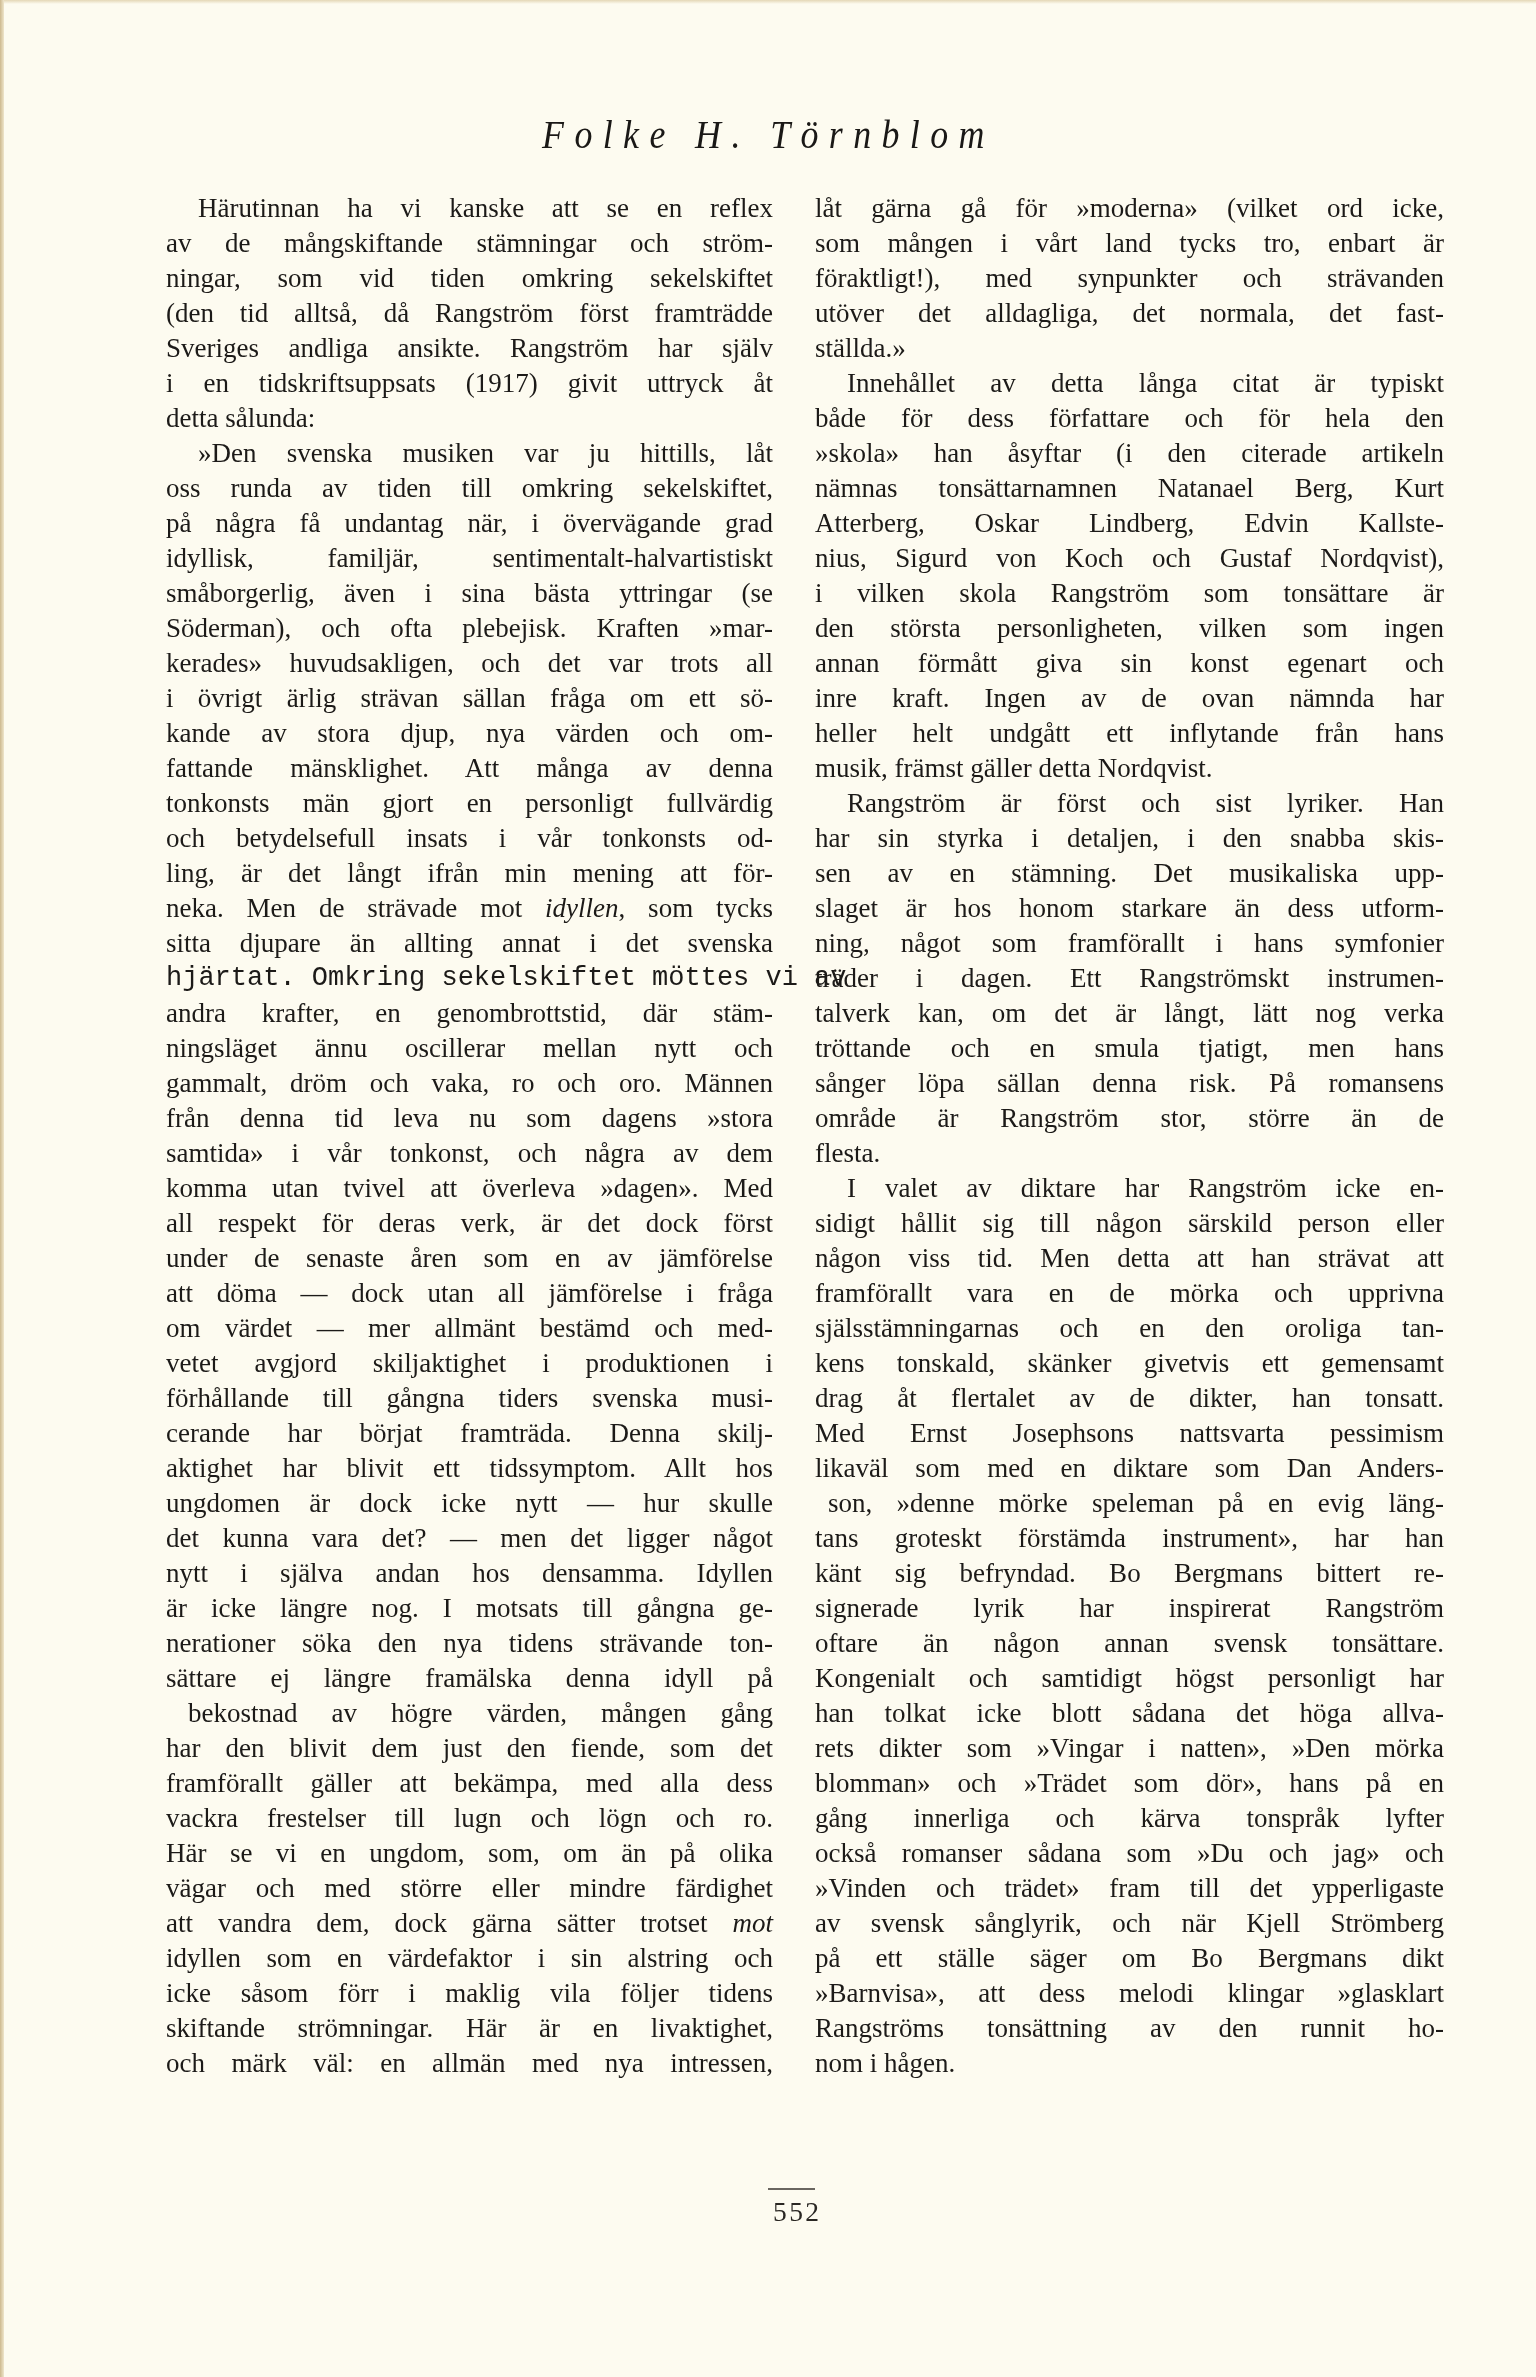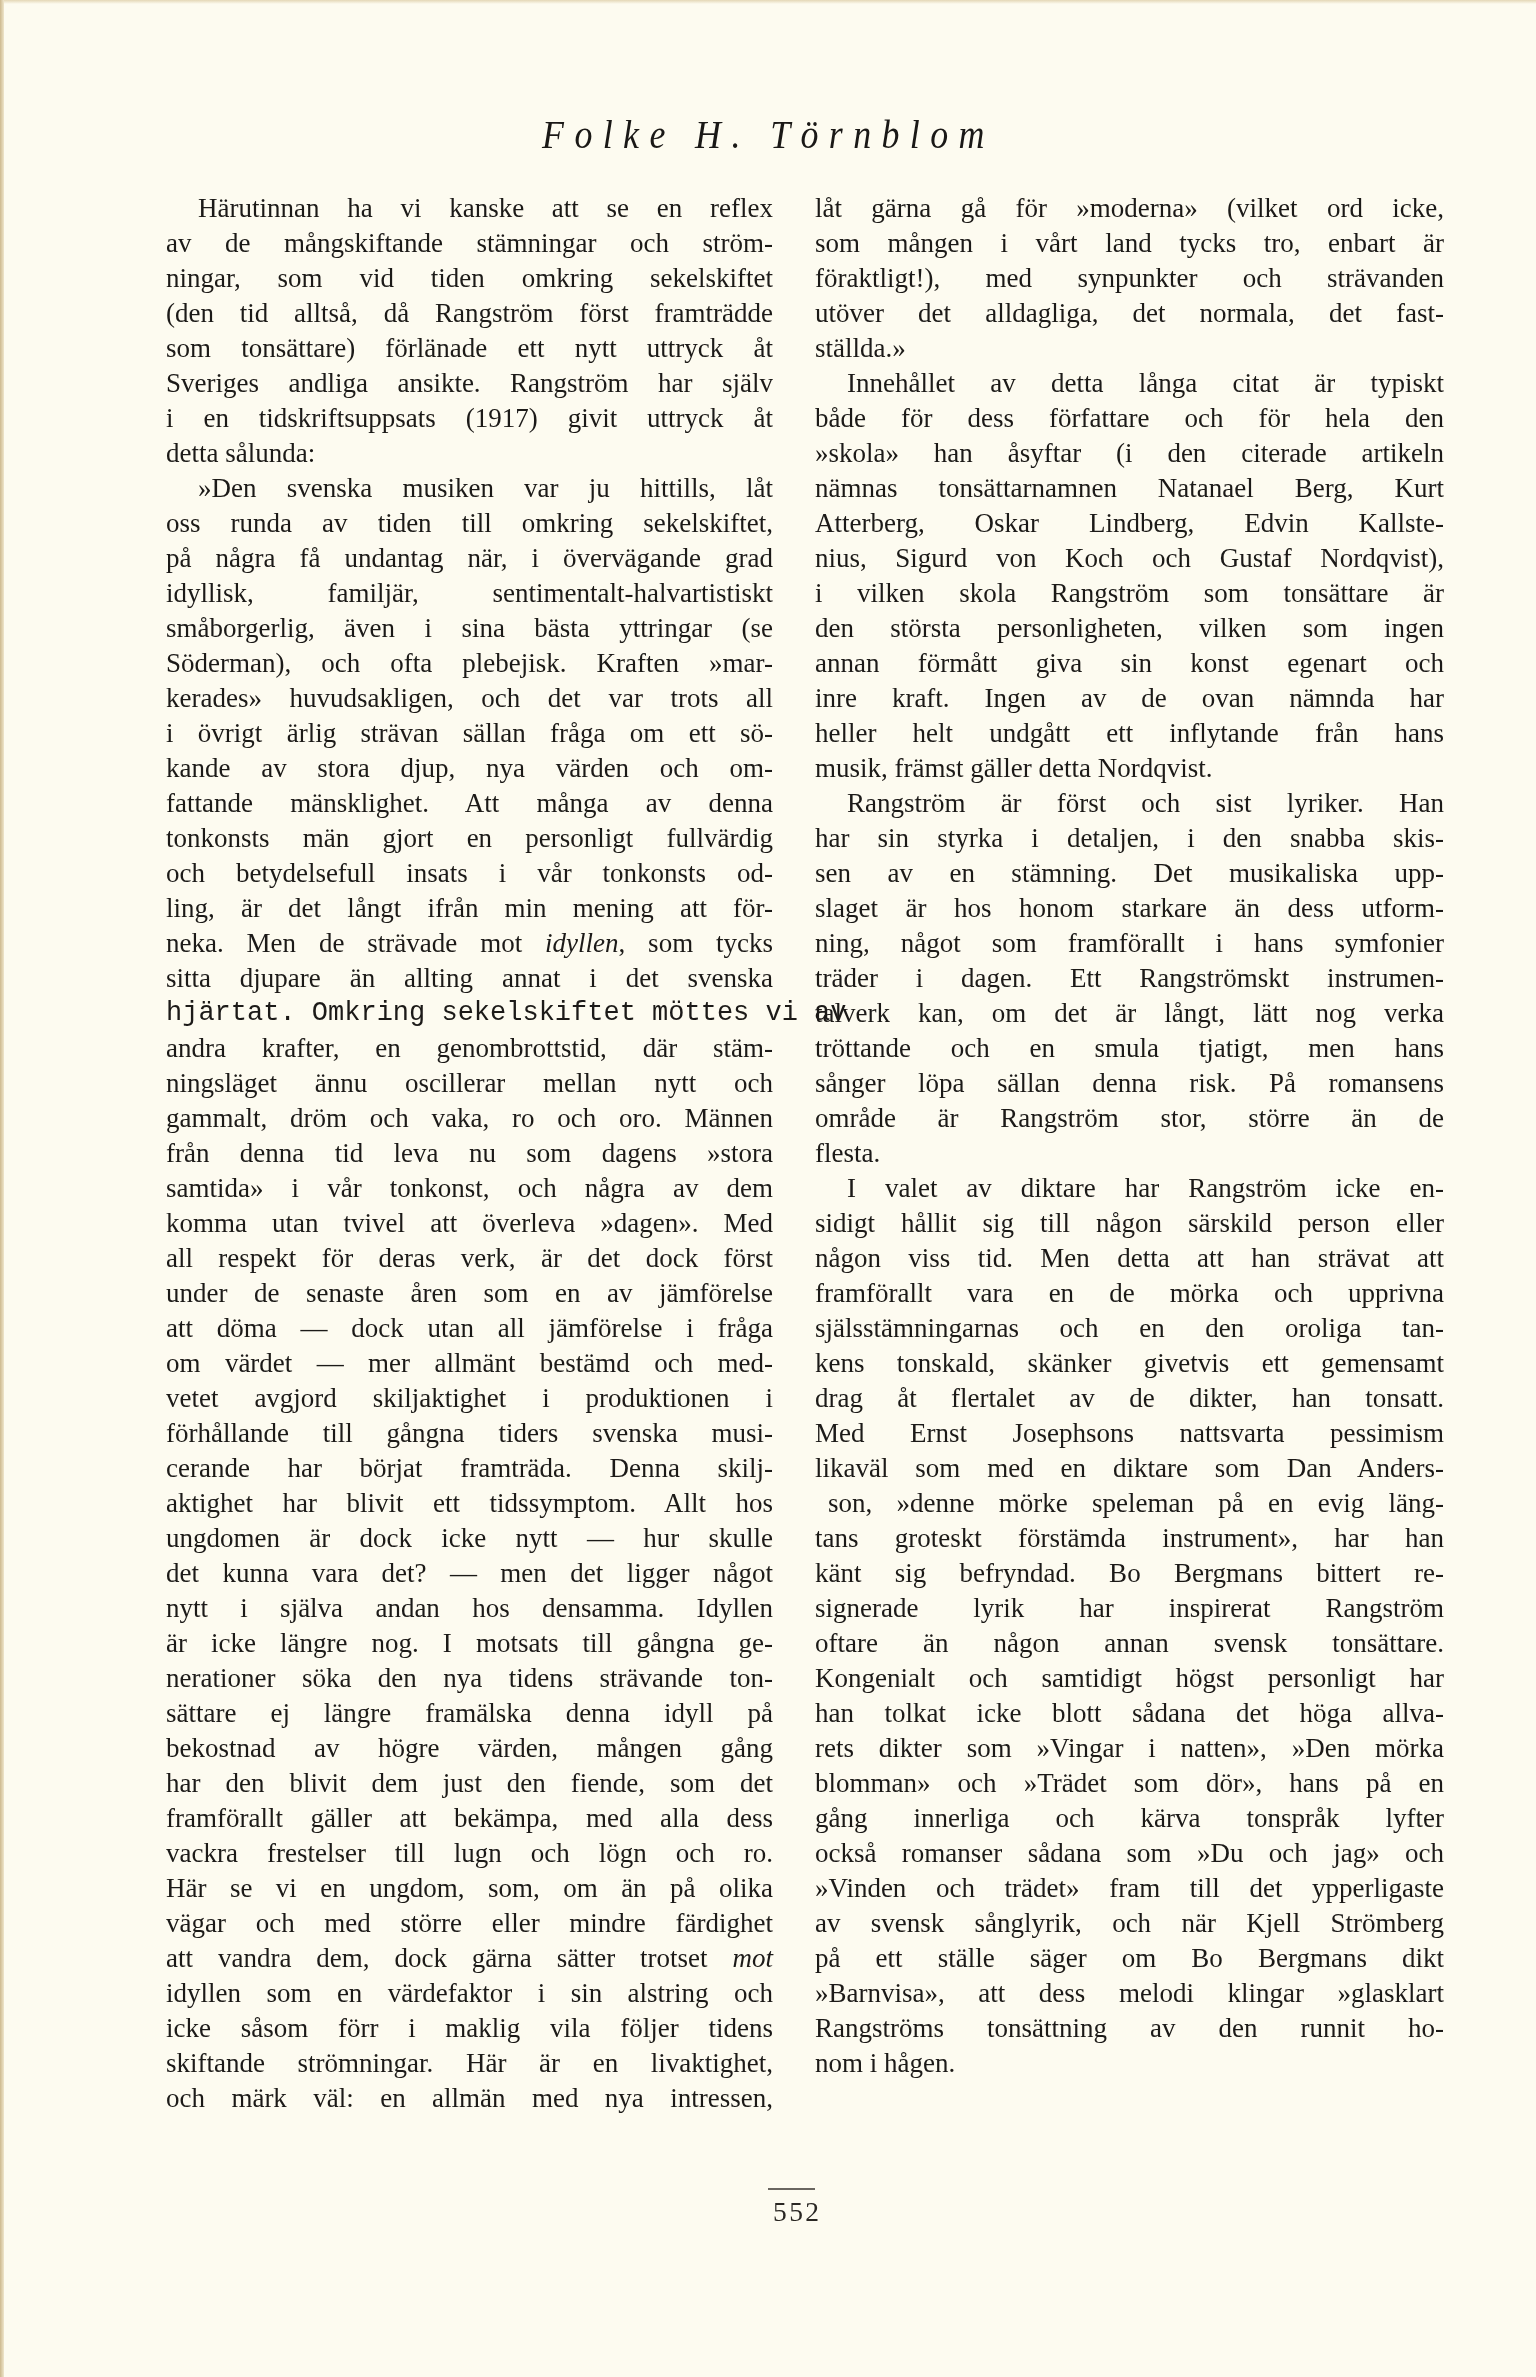--- a/index.html
+++ b/index.html
@@ -89,21 +89,20 @@
 <div class="page-edge-top"></div>
 <div class="page-edge-left"></div>
 
 <div class="running-head">Folke H. Törnblom</div>
 
 <div class="column col-left" id="col-left">
     <span class="line indent" style="word-spacing: 0px;"><span>Härutinnan ha vi kanske att se en reflex</span></span>
     <span class="line" style="word-spacing: 0px;"><span>av de mångskiftande stämningar och ström-</span></span>
     <span class="line" style="word-spacing: 0px;"><span>ningar, som vid tiden omkring sekelskiftet</span></span>
     <span class="line" style="word-spacing: 0px;"><span>(den tid alltså, då Rangström först framträdde</span></span>
-    <span class="line" style="word-spacing: 0px;"><span>som tonsättare) förlänade ett nytt uttryck åt</span></span>
     <span class="line" style="word-spacing: 0px;"><span>Sveriges andliga ansikte. Rangström har själv</span></span>
     <span class="line" style="word-spacing: 0px;"><span>i en tidskriftsuppsats (1917) givit uttryck åt</span></span>
     <span class="line last"><span>detta sålunda:</span></span>
     <span class="line indent" style="word-spacing: 0px;"><span>»Den svenska musiken var ju hittills, låt</span></span>
     <span class="line" style="word-spacing: 0px;"><span>oss runda av tiden till omkring sekelskiftet,</span></span>
     <span class="line" style="word-spacing: 0px;"><span>på några få undantag när, i övervägande grad</span></span>
     <span class="line" style="word-spacing: 0px;"><span>idyllisk, familjär, sentimentalt-halvartistiskt</span></span>
     <span class="line" style="word-spacing: 0px;"><span>småborgerlig, även i sina bästa yttringar (se</span></span>
     <span class="line" style="word-spacing: 0px;"><span>Söderman), och ofta plebejisk. Kraften »mar-</span></span>
     <span class="line" style="word-spacing: 0px;"><span>kerades» huvudsakligen, och det var trots all</span></span>
@@ -129,21 +128,21 @@
     <span class="line" style="word-spacing: 0px;"><span>vetet avgjord skiljaktighet i produktionen i</span></span>
     <span class="line" style="word-spacing: 0px;"><span>förhållande till gångna tiders svenska musi-</span></span>
     <span class="line" style="word-spacing: 0px;"><span>cerande har börjat framträda. Denna skilj-</span></span>
     <span class="line" style="word-spacing: 0px;"><span>aktighet har blivit ett tidssymptom. Allt hos</span></span>
     <span class="line" style="word-spacing: 0px;"><span>ungdomen är dock icke nytt — hur skulle</span></span>
     <span class="line" style="word-spacing: 0px;"><span>det kunna vara det? — men det ligger något</span></span>
     <span class="line" style="word-spacing: 0px;"><span>nytt i själva andan hos densamma. Idyllen</span></span>
     <span class="line" style="word-spacing: 0px;"><span>är icke längre nog. I motsats till gångna ge-</span></span>
     <span class="line" style="word-spacing: 0px;"><span>nerationer söka den nya tidens strävande ton-</span></span>
     <span class="line" style="word-spacing: 0px;"><span>sättare ej längre framälska denna idyll på</span></span>
-    <span class="line" style="word-spacing: 0px;"><span>bekostnad av högre värden, mången gång</span></span>
+    <span class="line" style="word-spacing: 0px; margin-left: 22px;"><span>bekostnad av högre värden, mången gång</span></span>
     <span class="line" style="word-spacing: 0px;"><span>har den blivit dem just den fiende, som det</span></span>
     <span class="line" style="word-spacing: 0px;"><span>framförallt gäller att bekämpa, med alla dess</span></span>
     <span class="line" style="word-spacing: 0px;"><span>vackra frestelser till lugn och lögn och ro.</span></span>
     <span class="line" style="word-spacing: 0px;"><span>Här se vi en ungdom, som, om än på olika</span></span>
     <span class="line" style="word-spacing: 0px;"><span>vägar och med större eller mindre färdighet</span></span>
     <span class="line" style="word-spacing: 0px;"><span>att vandra dem, dock gärna sätter trotset </span><em>mot</em><span></span></span>
     <span class="line" style="word-spacing: 0px;"><span>idyllen som en värdefaktor i sin alstring och</span></span>
     <span class="line" style="word-spacing: 0px;"><span>icke såsom förr i maklig vila följer tidens</span></span>
     <span class="line" style="word-spacing: 0px;"><span>skiftande strömningar. Här är en livaktighet,</span></span>
     <span class="line" style="word-spacing: 0px;"><span>och märk väl: en allmän med nya intressen,</span></span>

